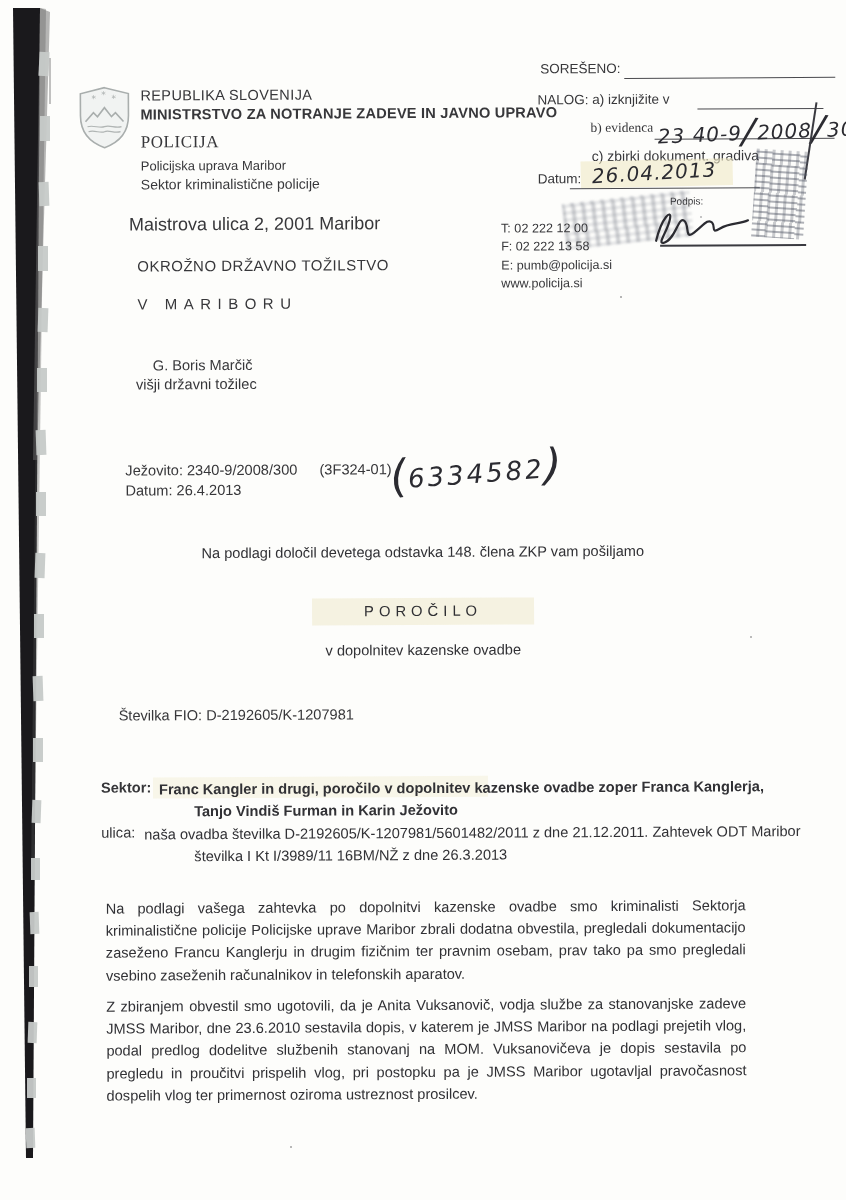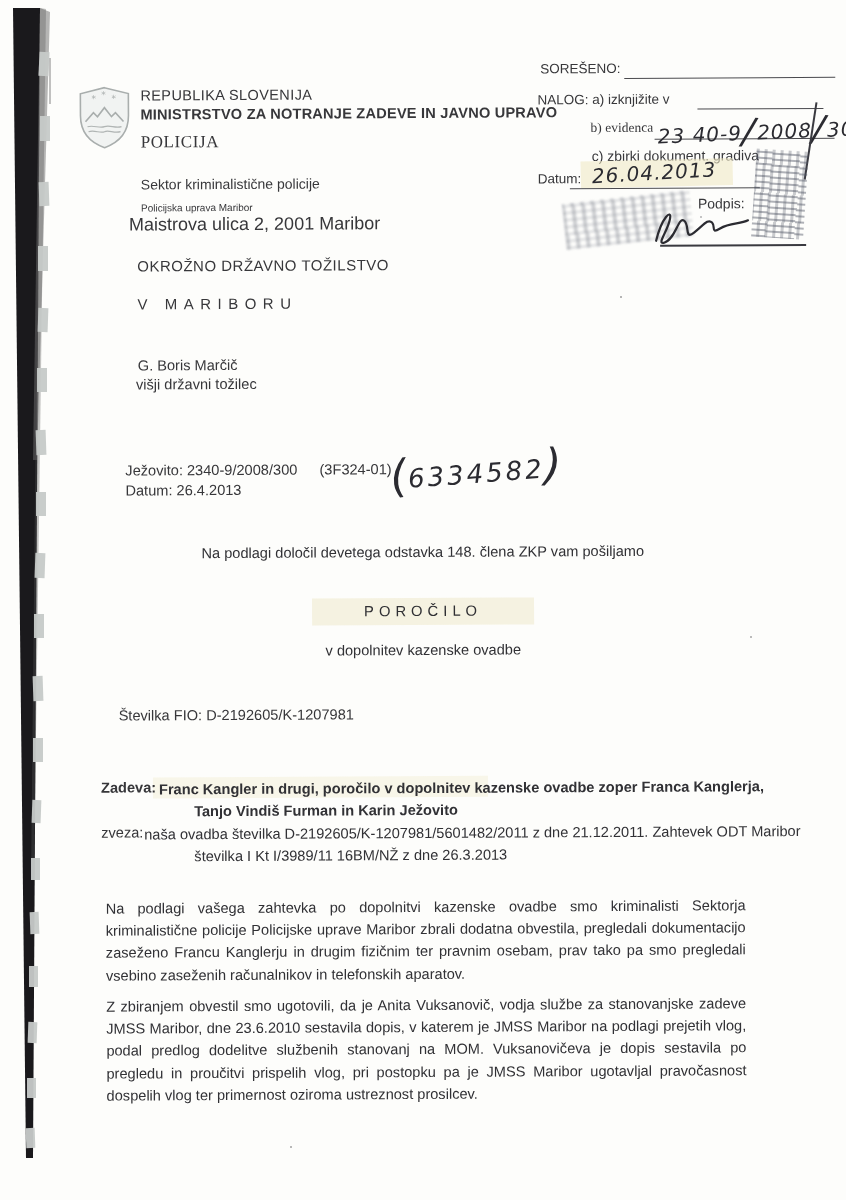--- a/index.html
+++ b/index.html
@@ -85,21 +85,21 @@
       <g fill="#8d9494" font-size="9" font-family="DejaVu Sans">
         <text x="16" y="16">*</text>
           <text x="26" y="12">*</text>
           <text x="36" y="16">*</text>
       </g>
     </svg>
 
     <div class="abs t" style="left:143px;top:86px;font-size:14.5px;letter-spacing:0.4px;text-align:center;">REPUBLIKA SLOVENIJA</div>
     <div class="abs t bold" style="left:143px;top:105px;font-size:14.6px;letter-spacing:0.2px;">MINISTRSTVO ZA NOTRANJE ZADEVE IN JAVNO UPRAVO</div>
     <div class="abs t" style="left:143px;top:131px;font-size:17px;letter-spacing:0.6px;font-family:Liberation Serif, serif;">POLICIJA</div>
-    <div class="abs t" style="left:143px;top:157px;font-size:10px;margin-top:44px;">Policijska uprava Maribor</div>
+    <div class="abs t" style="left:143px;top:157px;font-size:13px;">Policijska uprava Maribor</div>
     <div class="abs t" style="left:143px;top:175px;font-size:14px;">Sektor kriminalistične policije</div>
     <div class="abs t" style="left:131px;top:213px;font-size:18px;">Maistrova ulica 2, 2001 Maribor</div>
 
     <div class="abs t" style="left:543px;top:62px;font-size:13.5px;">SOREŠENO:</div>
     <div class="abs underline" style="left:627px;top:62px;width:211px;height:17px;"></div>
 
     <div class="abs t" style="left:540px;top:93px;font-size:13.5px;">NALOG: a) izknjižite v</div>
     <div class="abs underline" style="left:700px;top:93px;width:126px;height:17px;"></div>
 
     <div class="abs t" style="left:593px;top:121px;font-size:13.5px;font-family:Liberation Serif, serif;">b) evidenca</div>
@@ -113,30 +113,36 @@
     <div class="abs t" style="left:594px;top:149px;font-size:14px;">c) zbirki dokument. gradiva</div>
 
     <div class="abs hl" style="left:583px;top:161px;width:152px;height:27px;transform:rotate(-1deg);"></div>
     <div class="abs t" style="left:540px;top:172px;font-size:13.5px;">Datum:</div>
     <div class="abs underline" style="left:572px;top:172px;width:190px;height:17px;"></div>
     <div class="abs t hw" style="left:594px;top:162px;font-size:20px;transform:rotate(-3deg);">26.04.2013</div>
 
     <div class="abs stamp-faint" style="left:566px;top:198px;width:128px;height:46px;transform:rotate(-6deg);"></div>
     <div class="abs stamp-speckle" style="left:756px;top:152px;width:52px;height:88px;transform:rotate(4deg);"></div>
 
-    <div class="abs t" style="left:700px;top:197px;font-size:14px;text-align:right;">Podpis:</div>
+    <div class="abs t" style="left:672px;top:197px;font-size:10px;text-align:right;">Podpis:</div>
     <svg class="abs" style="left:650px;top:206px;" width="105" height="48" viewBox="0 0 105 48">
       <path d="M8,36 C14,12 24,4 22,14 C20,26 8,40 16,38 C28,34 30,12 36,16 C42,20 36,36 46,28 C56,20 60,14 64,18 C68,22 62,30 72,24 C82,18 92,20 100,16" fill="none" stroke="#2b2b31" stroke-width="2.2" stroke-linecap="round"></path>
     </svg>
     <div class="abs" style="left:662px;top:246px;width:146px;height:2px;background:#3a3a40;"></div>
 
+    <div class="abs" style="left:503px;top:220px;font-size:12.6px;line-height:18.3px;">
+      <div class="t">T: 02 222 12 00</div>
+      <div class="t">F: 02 222 13 58</div>
+      <div class="t">E: pumb@policija.si</div>
+      <div class="t">www.policija.si</div>
+    </div>
 
     <div class="abs t" style="left:139px;top:256px;font-size:15px;letter-spacing:0.5px;">OKROŽNO DRŽAVNO TOŽILSTVO</div>
     <div class="abs t" style="left:139px;top:294px;font-size:15px;letter-spacing:6.5px;">V MARIBORU</div>
-    <div class="abs t" style="left:139px;top:356px;font-size:14.6px;">G. Boris Marčič</div>
+    <div class="abs t" style="left:154px;top:356px;font-size:14.6px;">G. Boris Marčič</div>
     <div class="abs t" style="left:137px;top:375px;font-size:14.6px;">višji državni tožilec</div>
 
     <div class="abs t" style="left:126px;top:461px;font-size:14.6px;">
       <span>Ježovito:</span>
       <span>2340-9/2008/300</span>
       <span style="display:inline-block;width:14px;"></span>
       <span>(3F324-01)</span>
     </div>
     <div class="abs t hw" style="left:390px;top:442px;font-size:26px;transform:rotate(-4deg);">
       <span style="display:inline-block;font-size:44px;font-weight:300;transform:translateY(3px) rotate(-4deg);">(</span><span style="letter-spacing:3px;">6334582</span><span style="display:inline-block;font-size:44px;font-weight:300;transform:translateY(3px) rotate(5deg);">)</span>
@@ -148,23 +154,23 @@
 
     <div class="abs" style="left:0;top:544px;width:846px;text-align:center;font-size:14.6px;color:#313135;">Na podlagi določil devetega odstavka 148. člena ZKP vam pošiljamo</div>
     <div class="abs" style="left:0;top:598px;width:846px;text-align:center;">
       <span class="doc-title">POROČILO</span>
     </div>
     <div class="abs" style="left:0;top:642px;width:846px;text-align:center;font-size:14.6px;color:#313135;">v dopolnitev kazenske ovadbe</div>
 
     <div class="abs t" style="left:118px;top:706px;font-size:14.6px;">Številka FIO: D-2192605/K-1207981</div>
 
     <div class="abs hl" style="left:152px;top:776px;width:335px;height:21px;opacity:0.55;"></div>
-    <div class="abs t bold" style="left:100px;top:778px;font-size:14.6px;">Zadeva:</div>
+    <div class="abs t bold" style="left:100px;top:778px;font-size:14.6px;">Sektor:</div>
     <div class="abs hang bold" style="left:158px;top:778px;width:600px;padding-left:35px;text-indent:-35px;">Franc Kangler in drugi, poročilo v dopolnitev kazenske ovadbe zoper Franca Kanglerja, Tanjo Vindiš Furman in Karin Ježovito</div>
 
-    <div class="abs t" style="left:100px;top:823px;font-size:14.6px;">zveza:</div>
+    <div class="abs t" style="left:100px;top:823px;font-size:14.6px;">ulica:</div>
     <div class="abs hang" style="left:143px;top:823px;width:614px;padding-left:50px;text-indent:-50px;">naša ovadba številka D-2192605/K-1207981/5601482/2011 z dne 21.12.2011. Zahtevek ODT Maribor številka I Kt I/3989/11 16BM/NŽ z dne 26.3.2013</div>
 
     <div class="abs body-par" style="left:104px;top:896px;">Na podlagi vašega zahtevka po dopolnitvi kazenske ovadbe smo kriminalisti Sektorja kriminalistične policije Policijske uprave Maribor zbrali dodatna obvestila, pregledali dokumentacijo zaseženo Francu Kanglerju in drugim fizičnim ter pravnim osebam, prav tako pa smo pregledali vsebino zaseženih računalnikov in telefonskih aparatov.</div>
     <div class="abs body-par" style="left:104px;top:994px;">Z zbiranjem obvestil smo ugotovili, da je Anita Vuksanovič, vodja službe za stanovanjske zadeve JMSS Maribor, dne 23.6.2010 sestavila dopis, v katerem je JMSS Maribor na podlagi prejetih vlog, podal predlog dodelitve službenih stanovanj na MOM. Vuksanovičeva je dopis sestavila po pregledu in proučitvi prispelih vlog, pri postopku pa je JMSS Maribor ugotavljal pravočasnost dospelih vlog ter primernost oziroma ustreznost prosilcev.</div>
 
   </div>
 </div>
 
 </body></html>

